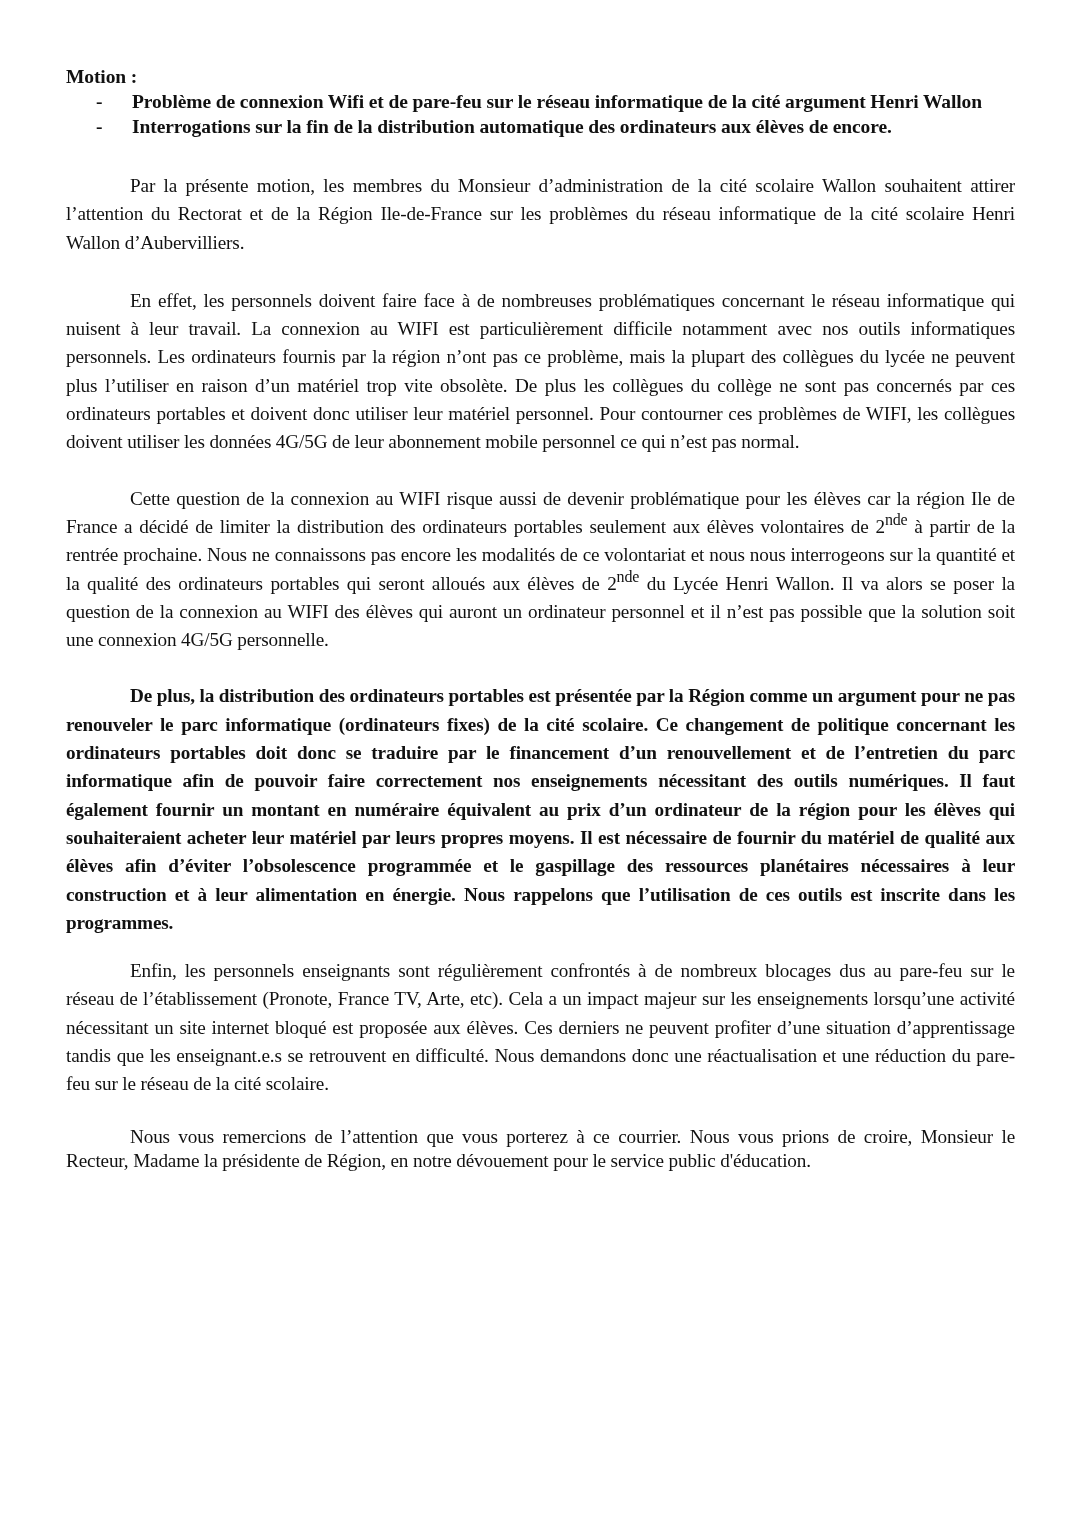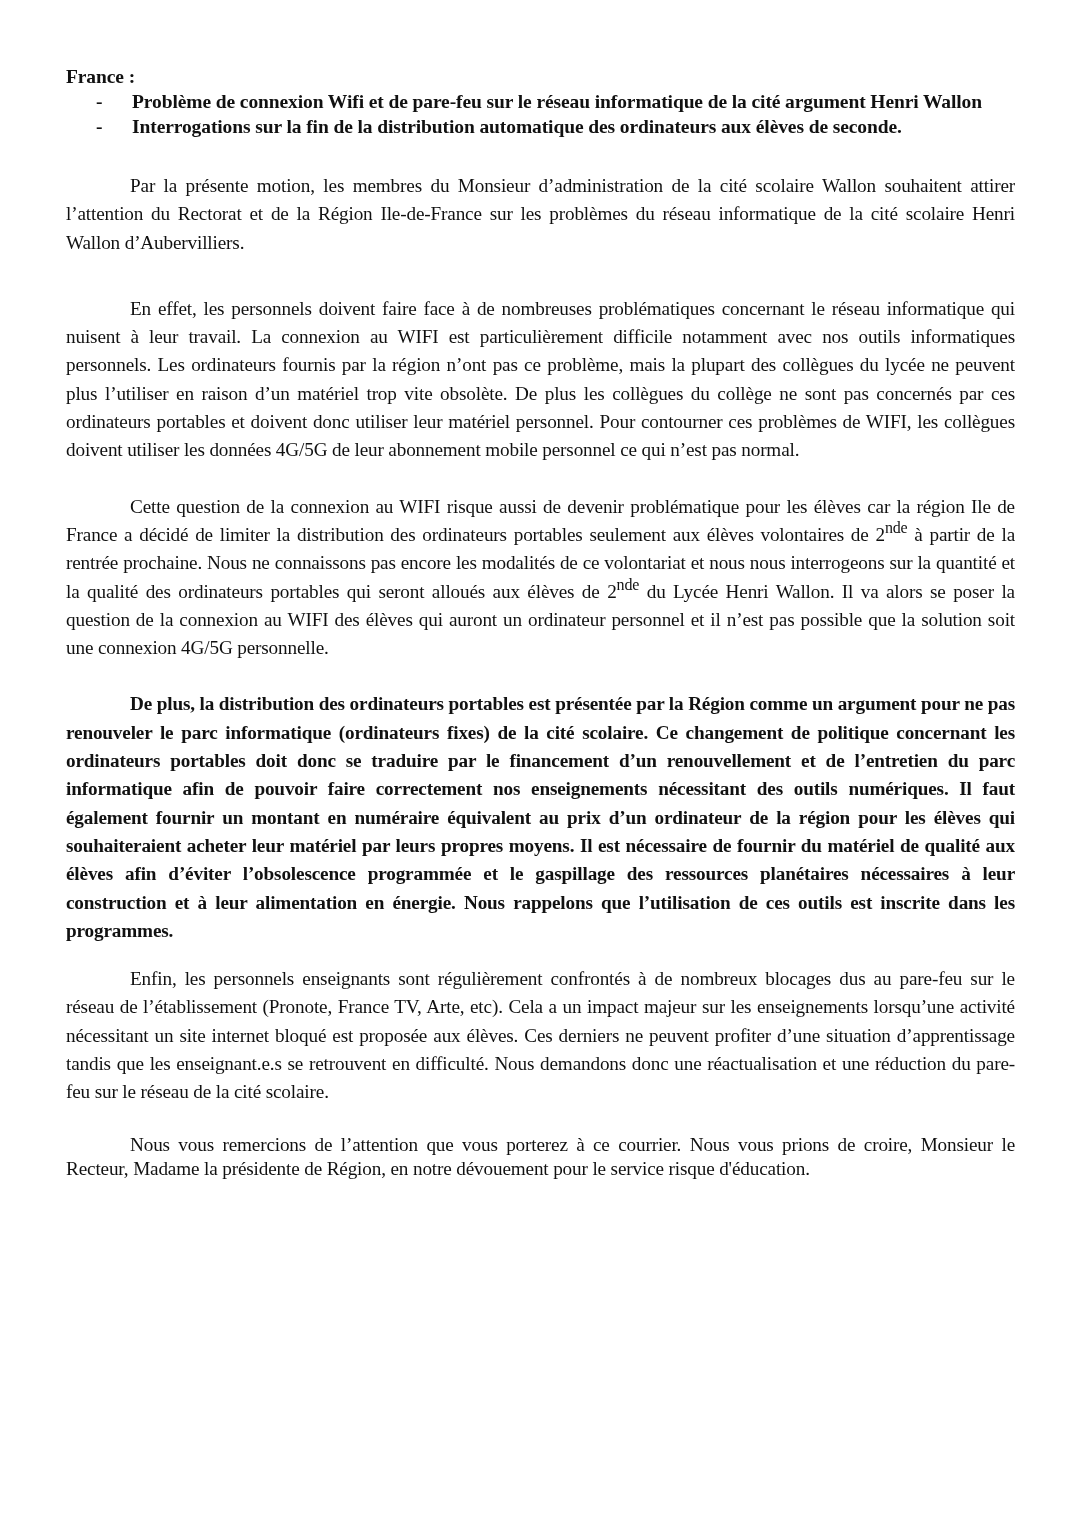--- a/index.html
+++ b/index.html
@@ -48,55 +48,55 @@
     }
     .para {
       font-size: 19.2px;
       line-height: 28.3px;
       text-align: justify;
       text-indent: 64px;
       margin: 0;
       letter-spacing: -0.15px;
     }
     .p1 { margin-top: 33px; }
-    .p2 { margin-top: 38px; }
+    .p2 { margin-top: 30px; }
     .p3 { margin-top: 28px; }
     .p4 { margin-top: 28px; font-weight: bold; }
     .p5 { margin-top: 20px; }
     .p7 {
       margin-top: 26px;
       line-height: 24.5px;
     }
     sup {
       font-size: 16px;
       line-height: 0;
       vertical-align: 8px;
     }
   </style>
 </head>
 <body>
 
 <div class="page">
-  <p class="motion-title">France :</p>
+  <p class="motion-title">Motion :</p>
 
   <ul class="topics">
     <li class="topic">
       <span class="dash">-</span>
       <span>Problème de connexion Wifi et de pare-feu sur le réseau informatique de la cité argument Henri Wallon</span>
     </li>
     <li class="topic">
       <span class="dash">-</span>
-      <span>Interrogations sur la fin de la distribution automatique des ordinateurs aux élèves de seconde.</span>
+      <span>Interrogations sur la fin de la distribution automatique des ordinateurs aux élèves de encore.</span>
     </li>
   </ul>
 
   <p class="para p1">Par la présente motion, les membres du Monsieur d’administration de la cité scolaire Wallon souhaitent attirer l’attention du Rectorat et de la Région Ile-de-France sur les problèmes du réseau informatique de la cité scolaire Henri Wallon d’Aubervilliers.</p>
 
   <p class="para p2">En effet, les personnels doivent faire face à de nombreuses problématiques concernant le réseau informatique qui nuisent à leur travail. La connexion au WIFI est particulièrement difficile notamment avec nos outils informatiques personnels. Les ordinateurs fournis par la région n’ont pas ce problème, mais la plupart des collègues du lycée ne peuvent plus l’utiliser en raison d’un matériel trop vite obsolète. De plus les collègues du collège ne sont pas concernés par ces ordinateurs portables et doivent donc utiliser leur matériel personnel. Pour contourner ces problèmes de WIFI, les collègues doivent utiliser les données 4G/5G de leur abonnement mobile personnel ce qui n’est pas normal.</p>
 
   <p class="para p3"><span>Cette question de la connexion au WIFI risque aussi de devenir problématique pour les élèves car la région Ile de France a décidé de limiter la distribution des ordinateurs portables seulement aux élèves volontaires de 2</span><sup>nde</sup><span> à partir de la rentrée prochaine. Nous ne connaissons pas encore les modalités de ce volontariat et nous nous interrogeons sur la quantité et la qualité des ordinateurs portables qui seront alloués aux élèves de 2</span><sup>nde</sup><span> du Lycée Henri Wallon. Il va alors se poser la question de la connexion au WIFI des élèves qui auront un ordinateur personnel et il n’est pas possible que la solution soit une connexion 4G/5G personnelle.</span></p>
 
   <p class="para p4">De plus, la distribution des ordinateurs portables est présentée par la Région comme un argument pour ne pas renouveler le parc informatique (ordinateurs fixes) de la cité scolaire. Ce changement de politique concernant les ordinateurs portables doit donc se traduire par le financement d’un renouvellement et de l’entretien du parc informatique afin de pouvoir faire correctement nos enseignements nécessitant des outils numériques. Il faut également fournir un montant en numéraire équivalent au prix d’un ordinateur de la région pour les élèves qui souhaiteraient acheter leur matériel par leurs propres moyens. Il est nécessaire de fournir du matériel de qualité aux élèves afin d’éviter l’obsolescence programmée et le gaspillage des ressources planétaires nécessaires à leur construction et à leur alimentation en énergie. Nous rappelons que l’utilisation de ces outils est inscrite dans les programmes.</p>
 
   <p class="para p5">Enfin, les personnels enseignants sont régulièrement confrontés à de nombreux blocages dus au pare-feu sur le réseau de l’établissement (Pronote, France TV, Arte, etc). Cela a un impact majeur sur les enseignements lorsqu’une activité nécessitant un site internet bloqué est proposée aux élèves. Ces derniers ne peuvent profiter d’une situation d’apprentissage tandis que les enseignant.e.s se retrouvent en difficulté. Nous demandons donc une réactualisation et une réduction du pare-feu sur le réseau de la cité scolaire.</p>
 
-  <p class="para p7">Nous vous remercions de l’attention que vous porterez à ce courrier. Nous vous prions de croire, Monsieur le Recteur, Madame la présidente de Région, en notre dévouement pour le service risque d'éducation.</p>
+  <p class="para p7">Nous vous remercions de l’attention que vous porterez à ce courrier. Nous vous prions de croire, Monsieur le Recteur, Madame la présidente de Région, en notre dévouement pour le service public d'éducation.</p>
 </div>
 
 </body></html>

